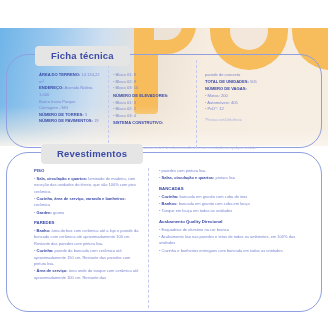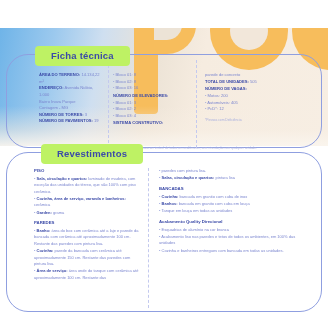--- a/index.html
+++ b/index.html
@@ -32,21 +32,21 @@
   .panel{
     position:absolute;left:6px;width:316px;
     border:1px solid #8f9fe0;border-radius:22px;
     box-sizing:border-box;
   }
   .panel-tech{top:54px;height:94px;background:transparent;}
   .panel-rev{top:152px;height:160px;background:#fff;padding-left:36px;}
 
   .panel-title{
     position:absolute;top:-9px;left:28px;
-    background:#bef264;color:#3b4aa8;
+    background:#e5e5e5;color:#3b4aa8;
     font-size:9.5px;font-weight:bold;letter-spacing:.2px;
     padding:4px 16px 5px 16px;border-radius:4px;
     white-space:nowrap;z-index:4;
   }
   .panel-rev .panel-title{left:34px;}
 
   
   .tech-body{position:absolute;top:60px;left:0;width:328px;height:88px;display:flex;}
   .col{box-sizing:border-box;font-size:4.1px;line-height:1.62;color:#4d5bbd;}
   .col-a{width:108px;padding:12px 6px 0 39px;}

